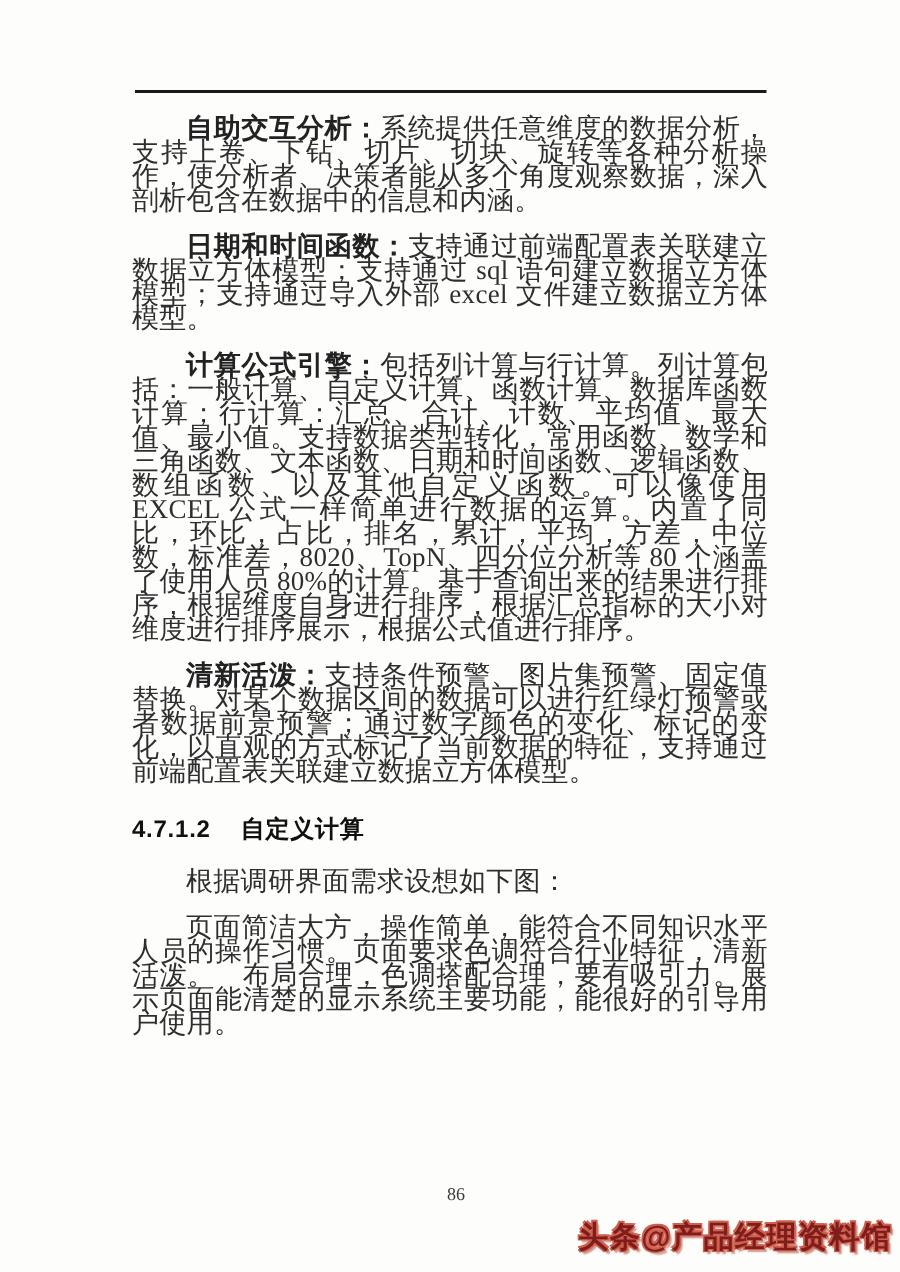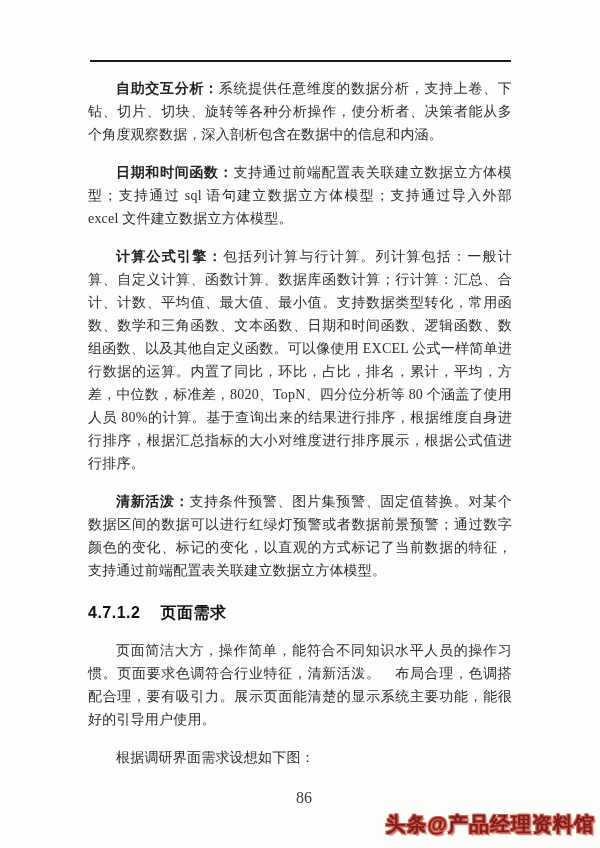--- a/index.html
+++ b/index.html
@@ -20,41 +20,41 @@
     position: absolute;
     top: 60px; left: 90px; width: 421px;
     border-top: 2px solid #1b1b1b;
   }
   .content {
     position: absolute;
     top: 62px; left: 88px; width: 424px;
   }
   .body-para {
     margin: 15px 0 0 0;
-    font-size: 14px;
-    line-height: 23px;
+    font-size: 18px;
+    line-height: 16px;
     text-align: justify;
     text-indent: 2em;
     letter-spacing: 0.2px;
   }
   .run-label { font-weight: bold; color: #222; }
   .heading {
     margin: 21px 0 0 0;
     font-family: "Liberation Sans", "DejaVu Sans", sans-serif;
     font-size: 16px;
     font-weight: bold;
     color: #101010;
     letter-spacing: 0.5px;
   }
   .h-num { margin-right: 20px; margin-top: 36px; }
   .footer-pagenum {
     position: absolute;
     left: 8px; right: 0; top: 789px;
     text-align: center;
-    font-size: 16px;
+    font-size: 12px;
     color: #3a3a3a;
     font-family: "Liberation Serif", serif;
   }
   .watermark {
     position: absolute;
     right: 5px; top: 811px;
     font-family: "Liberation Sans", "DejaVu Sans", sans-serif;
     font-size: 20px;
     font-weight: bold;
     letter-spacing: 1px;
@@ -77,25 +77,25 @@
   <div class="content">
 
     <p class="body-para"><strong class="run-label">自助交互分析：</strong><span>系统提供任意维度的数据分析，支持上卷、下钻、切片、切块、旋转等各种分析操作，使分析者、决策者能从多个角度观察数据，深入剖析包含在数据中的信息和内涵。</span></p>
 
     <p class="body-para"><strong class="run-label">日期和时间函数：</strong><span>支持通过前端配置表关联建立数据立方体模型；支持通过 sql 语句建立数据立方体模型；支持通过导入外部 excel 文件建立数据立方体模型。</span></p>
 
     <p class="body-para"><strong class="run-label">计算公式引擎：</strong><span>包括列计算与行计算。列计算包括：一般计算、自定义计算、函数计算、数据库函数计算；行计算：汇总、合计、计数、平均值、最大值、最小值。支持数据类型转化，常用函数、数学和三角函数、文本函数、日期和时间函数、逻辑函数、数组函数、以及其他自定义函数。可以像使用 EXCEL 公式一样简单进行数据的运算。内置了同比，环比，占比，排名，累计，平均，方差，中位数，标准差，8020、TopN、四分位分析等 80 个涵盖了使用人员 80%的计算。基于查询出来的结果进行排序，根据维度自身进行排序，根据汇总指标的大小对维度进行排序展示，根据公式值进行排序。</span></p>
 
     <p class="body-para"><strong class="run-label">清新活泼：</strong><span>支持条件预警、图片集预警、固定值替换。对某个数据区间的数据可以进行红绿灯预警或者数据前景预警；通过数字颜色的变化、标记的变化，以直观的方式标记了当前数据的特征，支持通过前端配置表关联建立数据立方体模型。</span></p>
 
-    <h2 class="heading"><span class="h-num">4.7.1.2</span><span class="h-title">页面需求</span></h2>
+    <h2 class="heading"><span class="h-num">4.7.1.2</span><span class="h-title">自定义计算</span></h2>
+
+    <p class="body-para"><span>根据调研界面需求设想如下图：</span></p>
 
     <p class="body-para"><span>页面简洁大方，操作简单，能符合不同知识水平人员的操作习惯。页面要求色调符合行业特征，清新活泼。　布局合理，色调搭配合理，要有吸引力。展示页面能清楚的显示系统主要功能，能很好的引导用户使用。</span></p>
-
-    <p class="body-para"><span>根据调研界面需求设想如下图：</span></p>
 
   </div>
 
   <div class="footer-pagenum">86</div>
 
   <div class="watermark">头条@产品经理资料馆</div>
 
 </div>
 
 </body></html>

